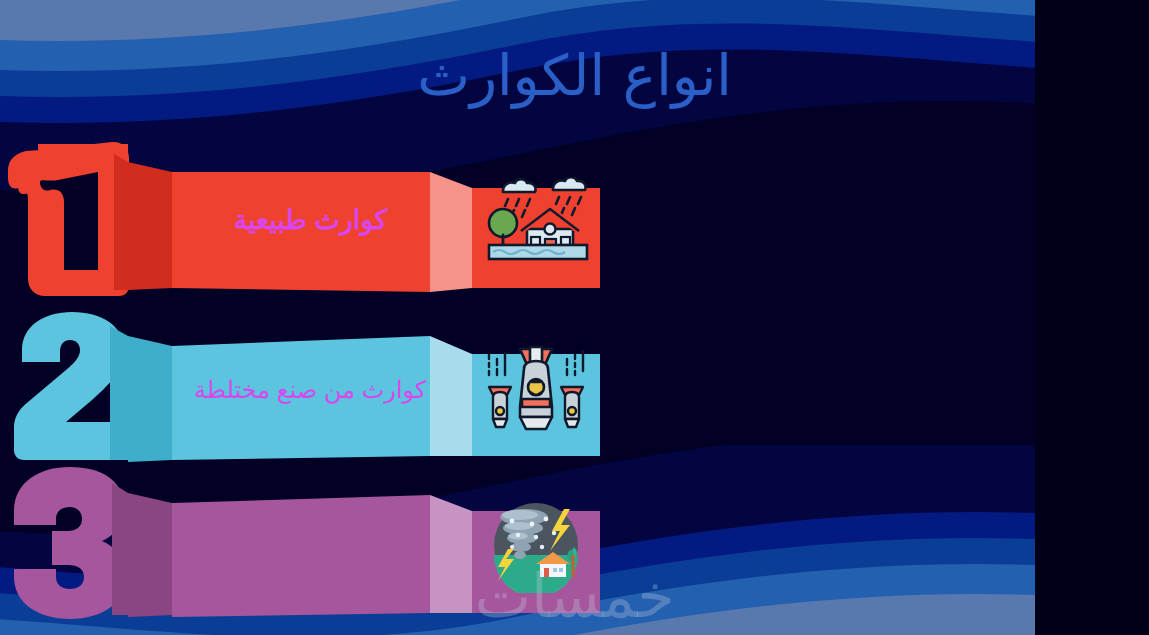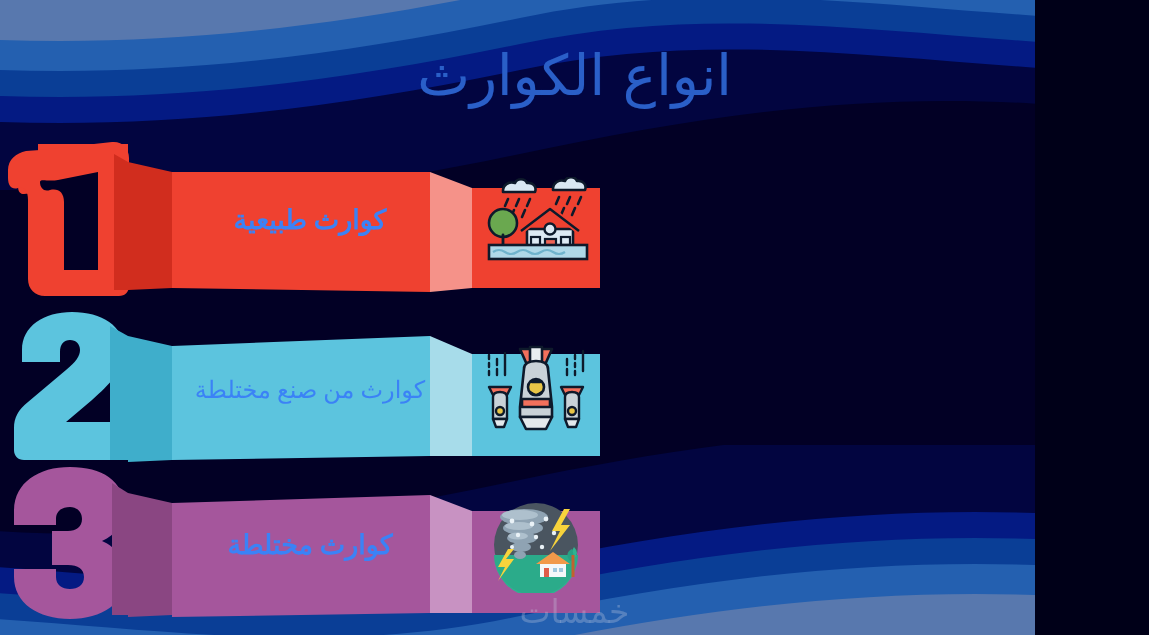--- a/index.html
+++ b/index.html
@@ -62,26 +62,26 @@
 
   .ribbon-label {
     position: absolute;
     top: 0;
     left: 160px;
     width: 300px;
     height: 160px;
     display: flex;
     align-items: center;
     justify-content: center;
-    color: #3b82f6;
+    color: #d946ef;
     font-size: 27px;
     direction: rtl;
     text-align: center;
     pointer-events: none;
-    font-family: Liberation Serif, serif;
+    font-family: Liberation Sans, sans-serif;
     font-weight: bold;
   }
   #row-2 .ribbon-label { font-size: 24px; font-weight: normal; width: 310px; left: 155px; }
 
   .icon-wrap {
     position: absolute;
     top: 0;
     left: 472px;
     width: 128px;
     height: 160px;
@@ -92,21 +92,21 @@
   }
 
   
   #watermark {
     position: absolute;
     left: 0;
     bottom: 4px;
     width: 1149px;
     text-align: center;
     color: rgba(200, 205, 225, 0.30);
-    font-size: 33px;
+    font-size: 60px;
     direction: rtl;
     font-family: "DejaVu Sans", "Liberation Sans", sans-serif;
     pointer-events: none;
     letter-spacing: 2px;
   }
 </style>
 </head>
 <body>
 
 <div id="slide">
@@ -259,21 +259,20 @@
       <g>
         <path d="M70,2 C102,2 124,16 124,42 C124,58 116,70 102,76 C116,82 126,94 126,112 C126,138 102,154 70,154 C38,154 14,138 14,112 L14,104 L56,104 L56,112 C56,120 62,124 70,124 C78,124 84,120 84,112 C84,104 78,100 68,100 L52,100 L52,66 L68,66 C76,66 82,62 82,54 C82,46 76,42 70,42 C62,42 56,46 56,54 L56,60 L14,60 L14,46 C14,18 38,2 70,2 Z" fill="#A5569C"></path>
       </g>
       <path d="M112,18 L128,28 L128,150 L112,150 Z" fill="#8A4682"></path>
       <path d="M128,28 L172,38 L172,150 L128,152 Z" fill="#8A4682"></path>
       <path d="M172,38 L430,30 L430,148 L172,152 Z" fill="#A5569C"></path>
       <path d="M430,30 L472,46 L472,148 L430,148 Z" fill="#C892C2"></path>
       <rect x="472" y="46" width="128" height="102" fill="#A5569C"></rect>
     </svg>
 
-    <div class="ribbon-label">كوارث مختلطة</div>
 
     <div class="icon-wrap">
       <svg width="96" height="96" viewBox="0 0 96 96">
         <circle cx="48" cy="48" r="42" fill="#4A5560"></circle>
         <path d="M6,58 a42,42 0 0 0 84,0 Z" fill="#2FB391"></path>
         <path d="M6,58 a42,42 0 0 0 6,20 a42,42 0 0 0 72,0 a42,42 0 0 0 6,-20 Z" fill="#27A383" opacity=".5"></path>
 
         <g fill="#8FA3B3">
           <ellipse cx="36" cy="20" rx="24" ry="8"></ellipse>
           <ellipse cx="35" cy="31" rx="20" ry="7"></ellipse>

